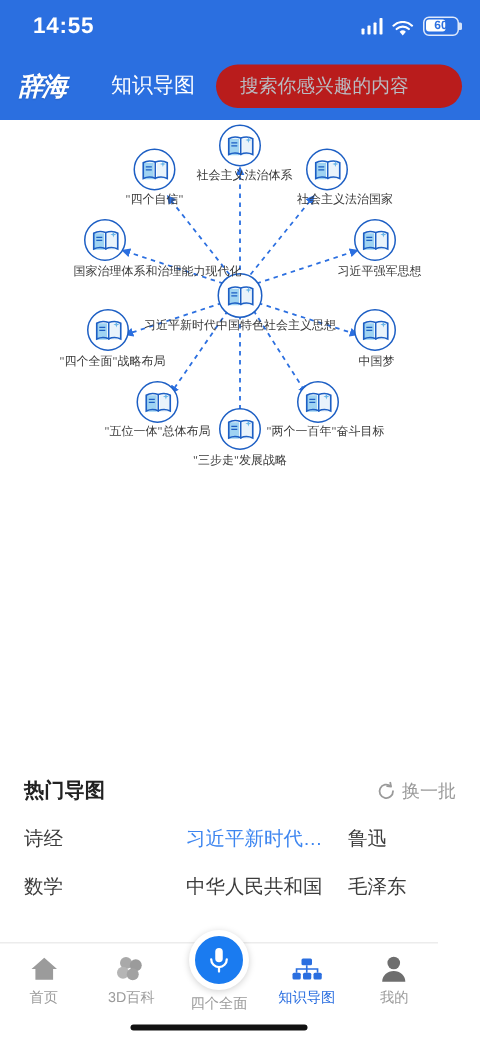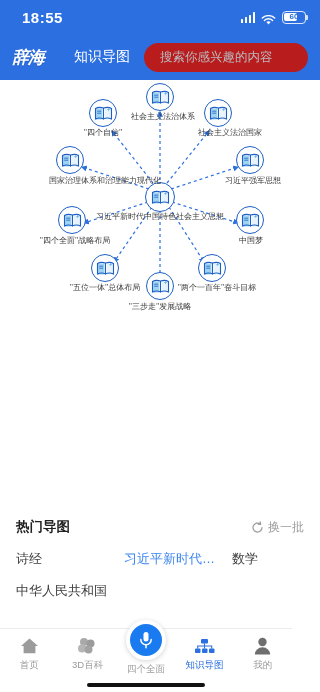--- a/index.html
+++ b/index.html
@@ -107,21 +107,21 @@
     position:absolute; bottom:5px; left:50%; transform:translateX(-50%);
     width:118px; height:4px; background:#111; border-radius:3px;
   }
 </style>
 </head>
 <body>
 
 <div id="header">
 
   <div id="statusbar">
-    <span id="status-time">18:55</span>
+    <span id="status-time">14:55</span>
     <span id="status-right">
       <span class="sig">
           <i></i>
           <i></i>
           <i></i>
           <i></i>
         </span>
       <span class="wifi">
         <svg width="15" height="11" viewBox="0 0 15 11">
           <path d="M7.5 9.6 L5.4 7.1 a3.3 3.3 0 0 1 4.2 0 Z" fill="#fff"></path>
@@ -308,22 +308,24 @@
       <svg width="13" height="13" viewBox="0 0 13 13">
         <path d="M11 6.5 a4.5 4.5 0 1 1 -1.6 -3.4" stroke="#9a9a9a" stroke-width="1.2" fill="none" stroke-linecap="round"></path>
         <path d="M9.2 0.8 L9.7 3.4 L7.1 3.1" stroke="#9a9a9a" stroke-width="1.2" fill="none" stroke-linecap="round" stroke-linejoin="round"></path>
       </svg>
       <span>换一批</span>
     </span>
   </div>
   <div id="hot-grid">
     <span class="hot-item">诗经</span>
     <span class="hot-item active">习近平新时代…</span>
+    <span class="hot-item">鲁迅</span>
     <span class="hot-item">数学</span>
     <span class="hot-item">中华人民共和国</span>
+    <span class="hot-item">毛泽东</span>
   </div>
 </div>
 
 <div id="tabbar">
 
   <div class="tab">
     <span class="tab-icon">
       <svg width="19" height="18" viewBox="0 0 19 18">
         <path d="M9.5 1.5 L18 9 h-2.6 v7.2 H3.6 V9 H1 Z" fill="#9b9b9b"></path>
       </svg>

